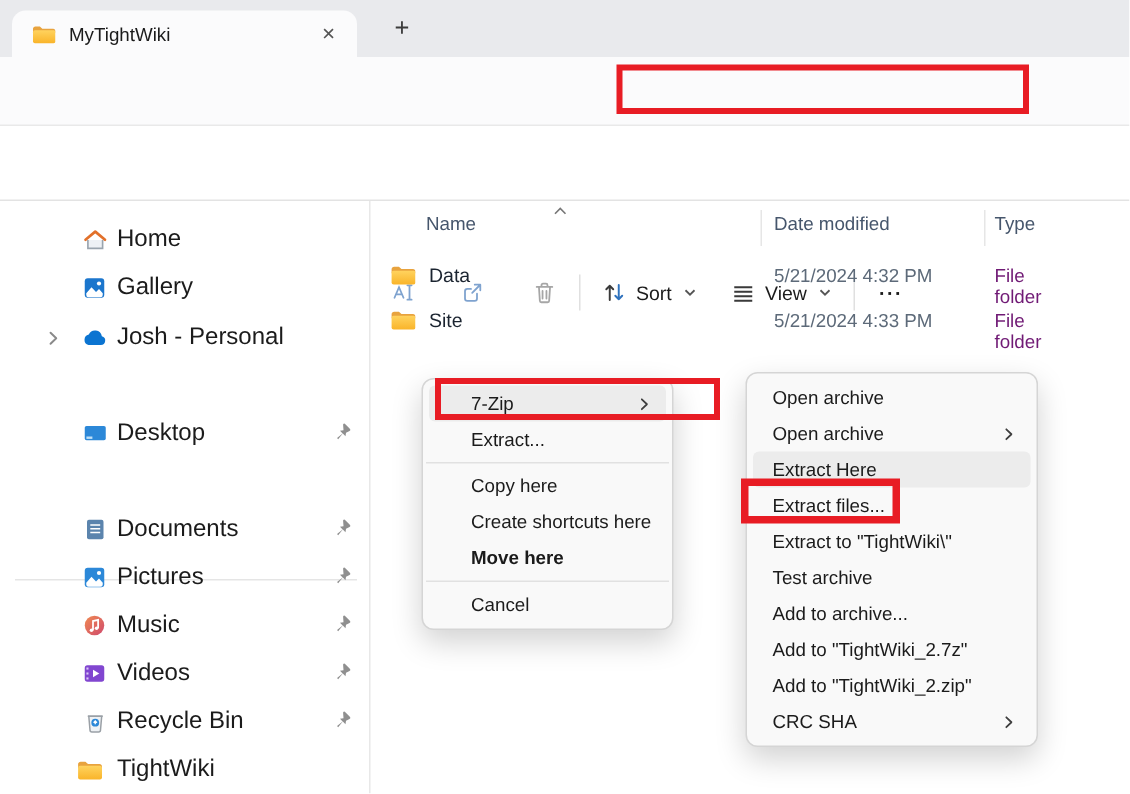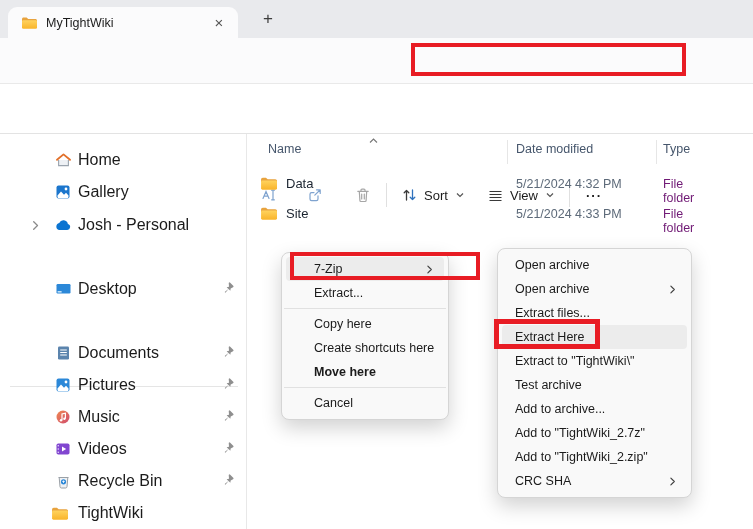--- a/index.html
+++ b/index.html
@@ -380,21 +380,21 @@
       <span class="side-label">TightWiki</span>
     </div>
   </div>
 
   <div class="main">
     <span class="sortcaret">
       <svg width="11" height="8" viewBox="0 0 11 8">
           <path d="M2 5.5 5.5 2 9 5.5" fill="none" stroke="#777" stroke-width="1.1"></path>
         </svg>
     </span>
-    <span class="colhead" style="left:20px">Name</span>
+    <span class="colhead" style="left:36px">Name</span>
     <div class="colsep" style="left:259px"></div>
     <span class="colhead" style="left:268px">Date modified</span>
     <div class="colsep" style="left:408px"></div>
     <span class="colhead" style="left:415px">Type</span>
 
     <div class="frow" style="top:36px">
       <span class="ficon"><svg width="17" height="17" viewBox="0 0 16 16">
             <use href="#foldericon"></use>
           </svg></span>
       <span class="fname">Data</span>
@@ -444,25 +444,25 @@
       <span>Open archive</span>
     </div>
     <div class="mi">
       <span>Open archive</span>
       <span class="arrow">
           <svg width="9" height="11" viewBox="0 0 10 11">
             <use href="#chevright"></use>
           </svg>
         </span>
     </div>
-    <div class="mi">
-      <span>Extract files...</span>
-    </div>
     <div class="mi hover">
       <span>Extract Here</span>
+    </div>
+    <div class="mi">
+      <span>Extract files...</span>
     </div>
     <div class="mi">
       <span>Extract to "TightWiki\"</span>
     </div>
     <div class="mi">
       <span>Test archive</span>
     </div>
     <div class="mi">
       <span>Add to archive...</span>
     </div>

